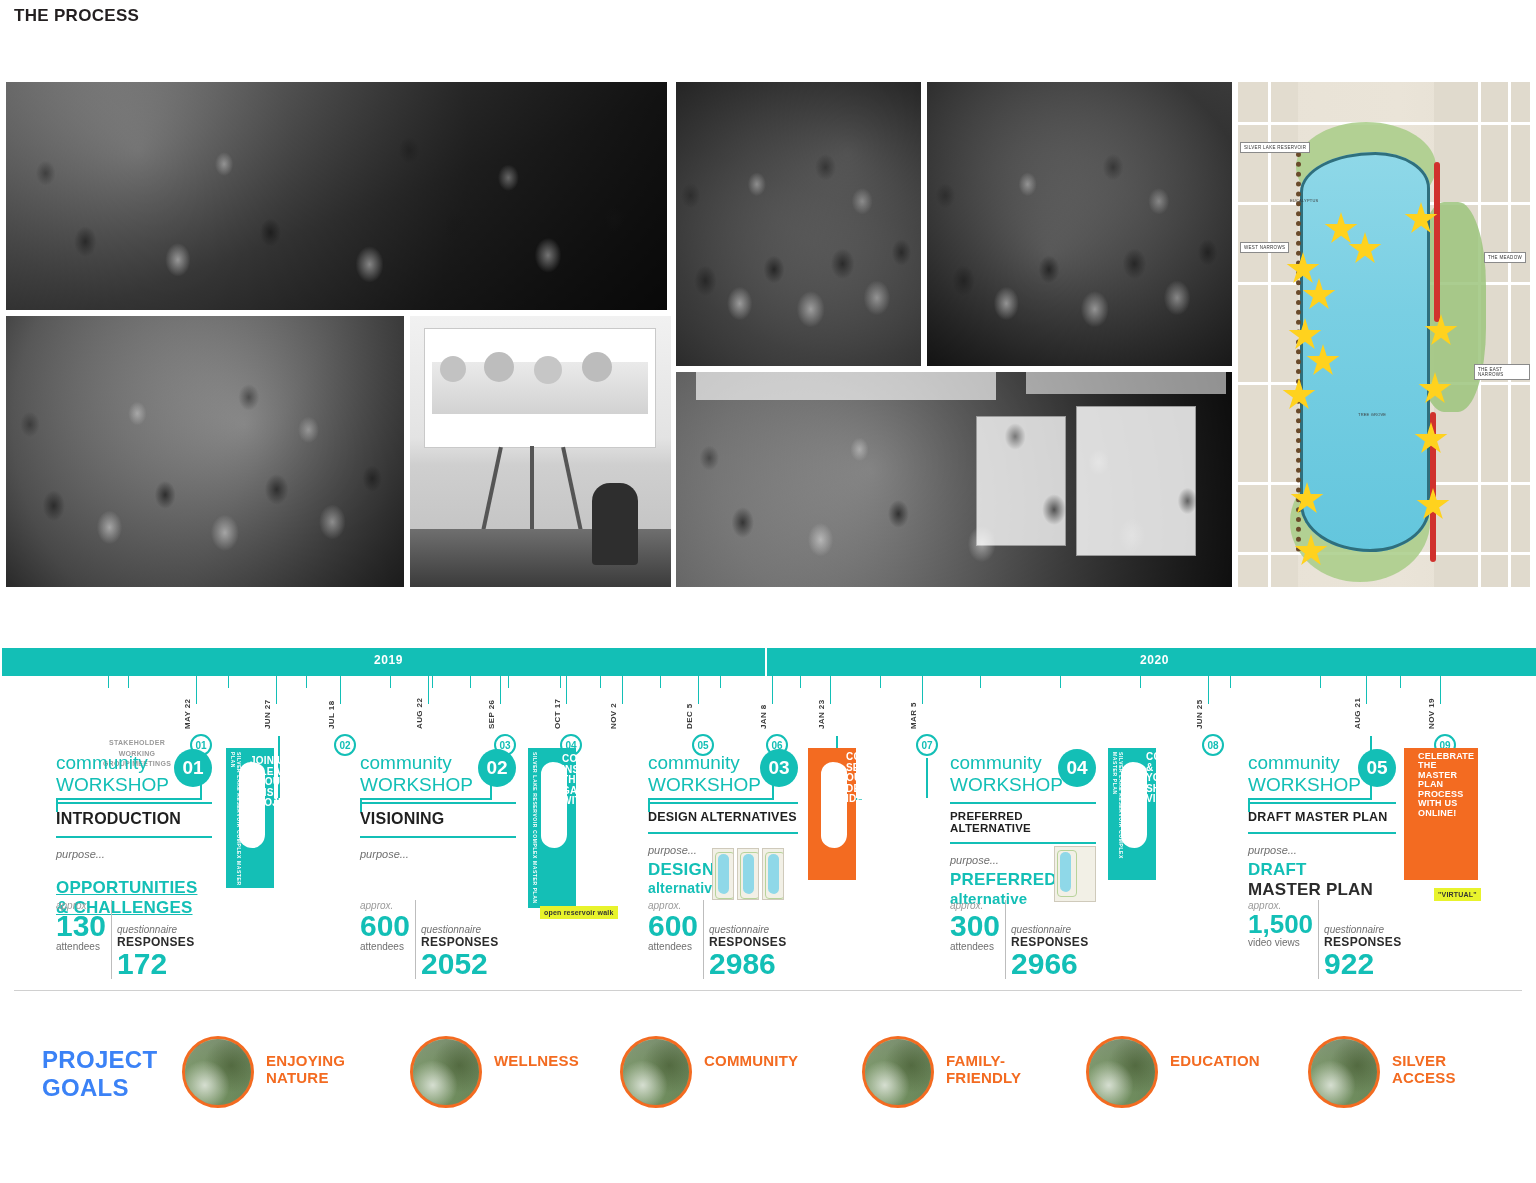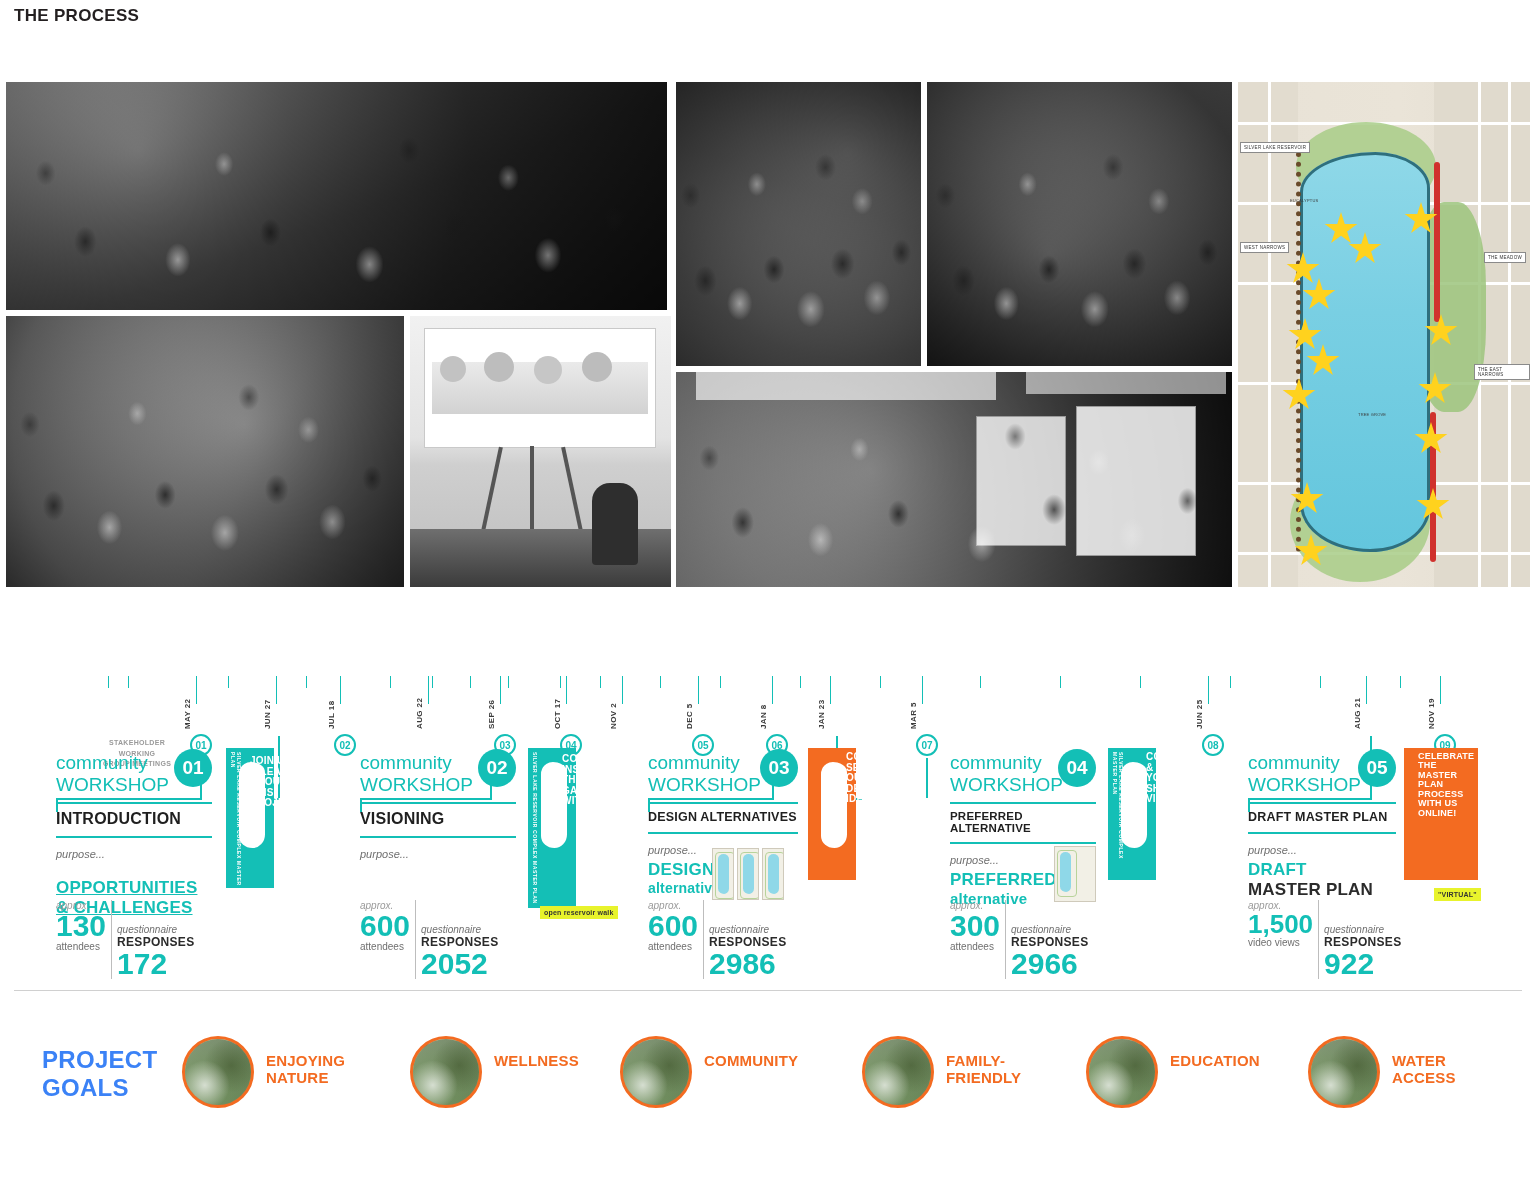--- a/index.html
+++ b/index.html
@@ -267,20 +267,26 @@
     <div class="mapbox-lbl" style="left:236px; top:282px;">THE EAST NARROWS</div>
     <div class="mapbox-lbl" style="left:2px; top:60px;">SILVER LAKE RESERVOIR</div>
     <div class="mapbox-lbl" style="left:246px; top:170px;">THE MEADOW</div>
     <div class="maplabel" style="left:52px; top:116px;">EUCALYPTUS</div>
     <div class="maplabel" style="left:120px; top:330px;">TREE GROVE</div>
   </div>
 </div>
 
 <div class="timeline-wrap">
 
+  <div class="tl-bar">
+    <div class="divider" style="left:0px;"></div>
+    <div class="divider" style="left:765px;"></div>
+    <div class="tl-year" style="left:374px;">2019</div>
+    <div class="tl-year" style="left:1140px;">2020</div>
+  </div>
 
   <div class="tl-axis">
 
     <div class="tick" style="left:108px;"></div>
     <div class="tick" style="left:128px;"></div>
     <div class="tick" style="left:228px;"></div>
     <div class="tick" style="left:306px;"></div>
     <div class="tick" style="left:390px;"></div>
     <div class="tick" style="left:432px;"></div>
     <div class="tick" style="left:470px;"></div>
@@ -603,16 +609,16 @@
     <div class="circle">
         <div class="ctex"></div>
       </div>
     <div class="lbl">EDUCATION</div>
   </div>
 
   <div class="goal" style="left:1308px;">
     <div class="circle">
         <div class="ctex"></div>
       </div>
-    <div class="lbl">WATER
+    <div class="lbl">SILVER
 ACCESS</div>
   </div>
 </div>
 
 </body></html>

